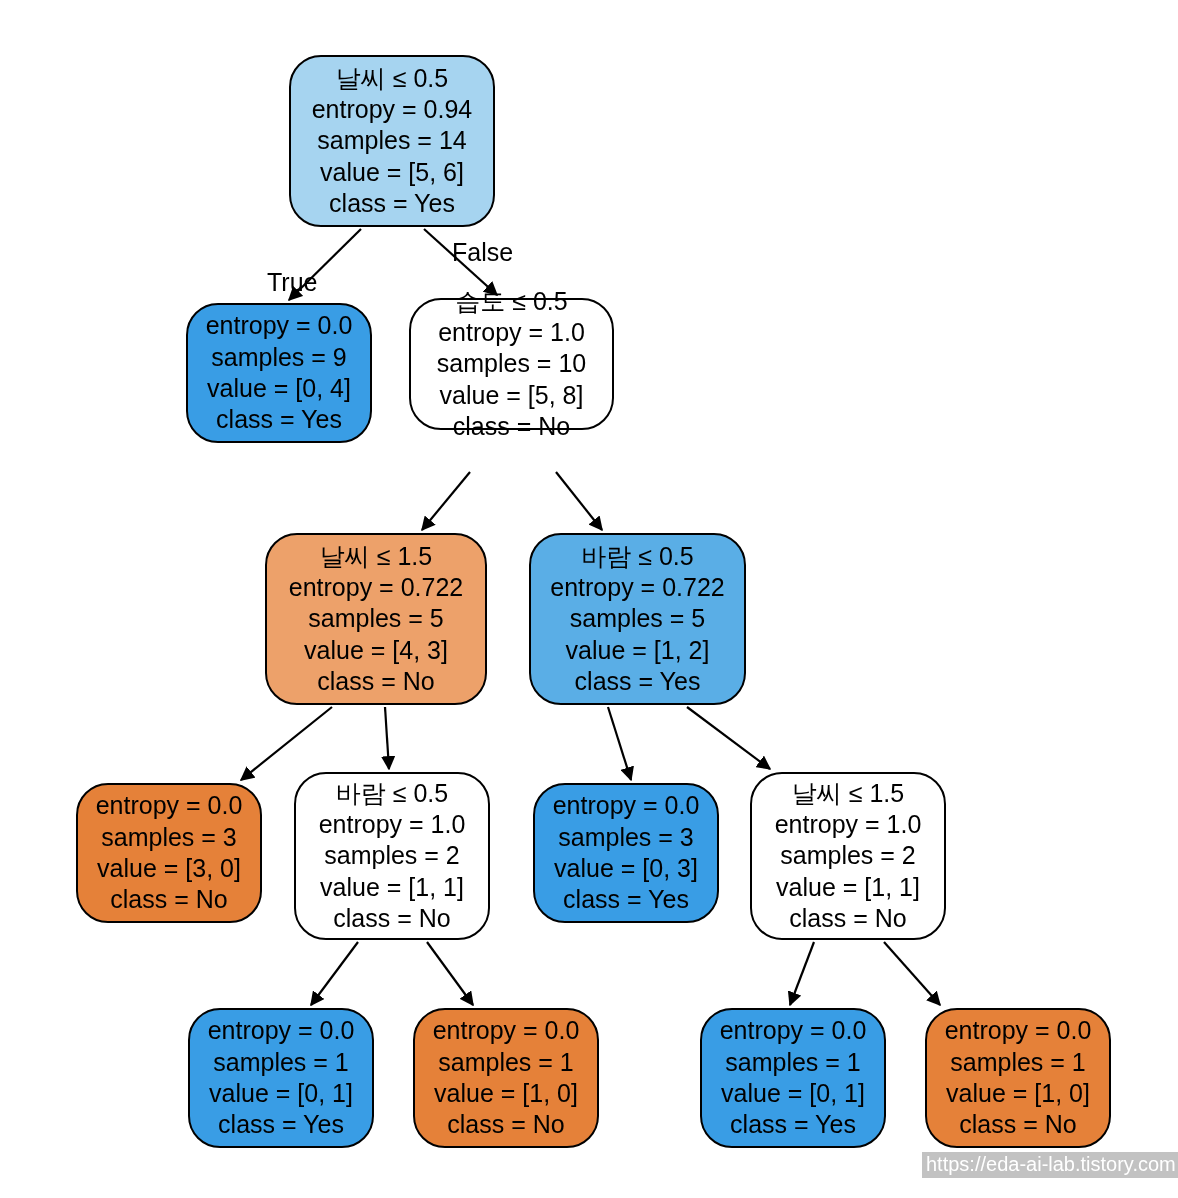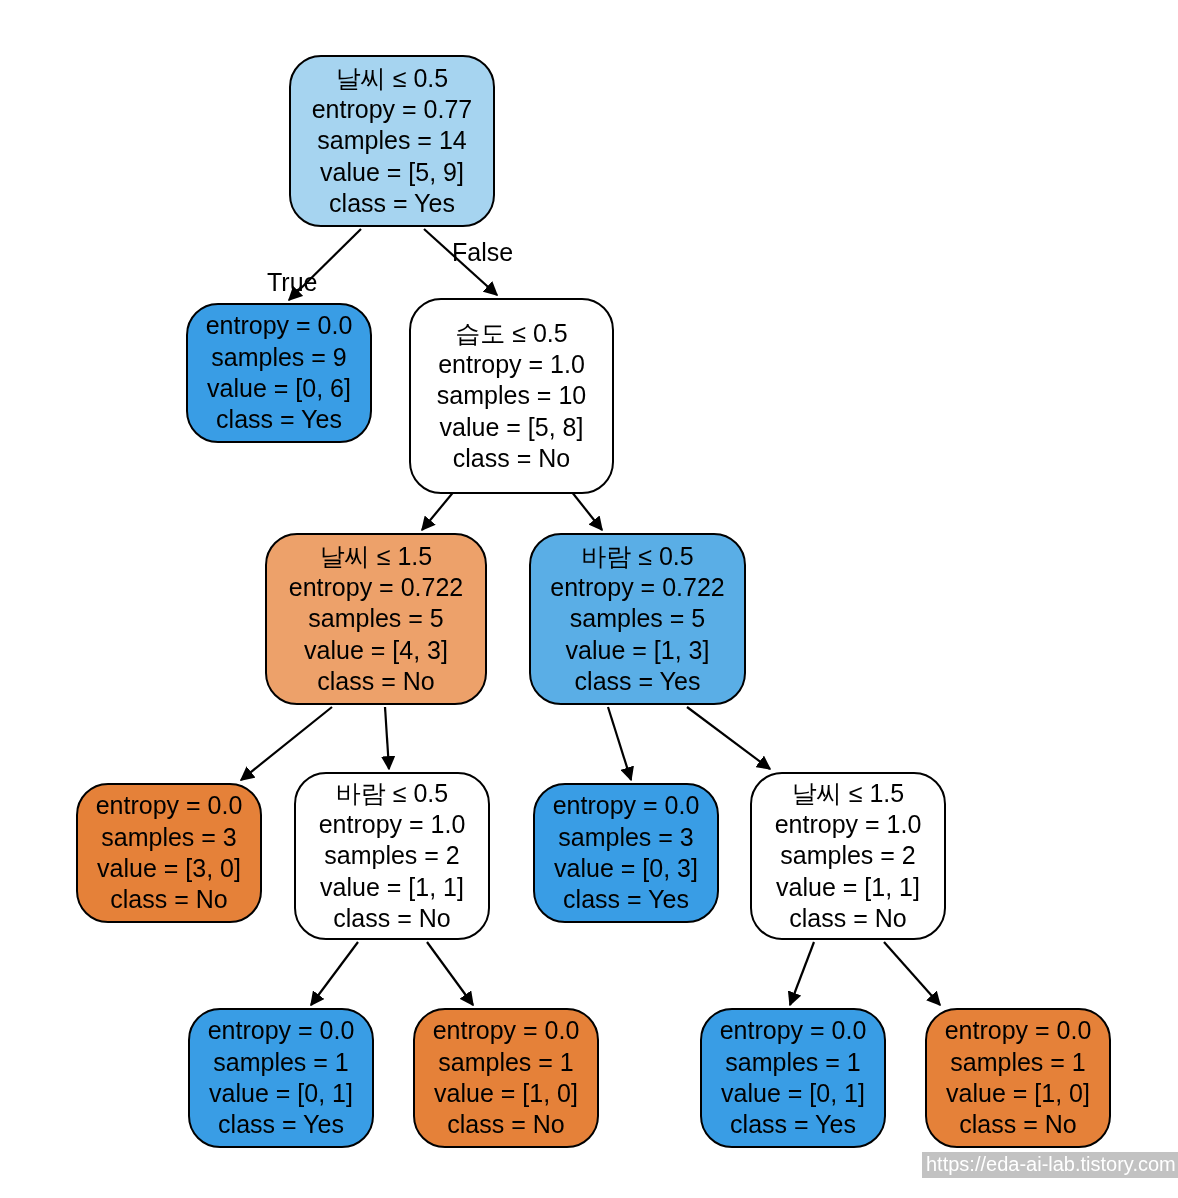--- a/index.html
+++ b/index.html
@@ -84,50 +84,50 @@
         <line x1="358" y1="942" x2="311" y2="1005" marker-end="url(#arrow)"></line>
         <line x1="427" y1="942" x2="473" y2="1005" marker-end="url(#arrow)"></line>
         <line x1="814" y1="942" x2="790" y2="1005" marker-end="url(#arrow)"></line>
         <line x1="884" y1="942" x2="940" y2="1005" marker-end="url(#arrow)"></line>
       </g>
   </svg>
 
   <div id="node-layer">
       <div class="node" style="left: 289px; top: 55px; width: 206px; height: 172px; background: rgb(166, 212, 240);">
         <span class="ln">날씨 ≤ 0.5</span>
-        <span class="ln">entropy = 0.77</span>
+        <span class="ln">entropy = 0.94</span>
         <span class="ln">samples = 14</span>
-        <span class="ln">value = [5, 9]</span>
+        <span class="ln">value = [5, 6]</span>
         <span class="ln">class = Yes</span>
       </div>
       <div class="node" style="left: 186px; top: 303px; width: 186px; height: 140px; background: rgb(57, 157, 229);">
         <span class="ln">entropy = 0.0</span>
         <span class="ln">samples = 9</span>
-        <span class="ln">value = [0, 6]</span>
+        <span class="ln">value = [0, 4]</span>
         <span class="ln">class = Yes</span>
       </div>
-      <div class="node" style="left: 409px; top: 298px; width: 205px; height: 196px; background: rgb(255, 255, 255);">
+      <div class="node" style="left: 409px; top: 298px; width: 205px; height: 132px; background: rgb(255, 255, 255);">
         <span class="ln">습도 ≤ 0.5</span>
         <span class="ln">entropy = 1.0</span>
         <span class="ln">samples = 10</span>
         <span class="ln">value = [5, 8]</span>
         <span class="ln">class = No</span>
       </div>
       <div class="node" style="left: 265px; top: 533px; width: 222px; height: 172px; background: rgb(237, 161, 106);">
         <span class="ln">날씨 ≤ 1.5</span>
         <span class="ln">entropy = 0.722</span>
         <span class="ln">samples = 5</span>
         <span class="ln">value = [4, 3]</span>
         <span class="ln">class = No</span>
       </div>
       <div class="node" style="left: 529px; top: 533px; width: 217px; height: 172px; background: rgb(90, 174, 230);">
         <span class="ln">바람 ≤ 0.5</span>
         <span class="ln">entropy = 0.722</span>
         <span class="ln">samples = 5</span>
-        <span class="ln">value = [1, 3]</span>
+        <span class="ln">value = [1, 2]</span>
         <span class="ln">class = Yes</span>
       </div>
       <div class="node" style="left: 76px; top: 783px; width: 186px; height: 140px; background: rgb(229, 129, 57);">
         <span class="ln">entropy = 0.0</span>
         <span class="ln">samples = 3</span>
         <span class="ln">value = [3, 0]</span>
         <span class="ln">class = No</span>
       </div>
       <div class="node" style="left: 294px; top: 772px; width: 196px; height: 168px; background: rgb(255, 255, 255);">
         <span class="ln">바람 ≤ 0.5</span>

